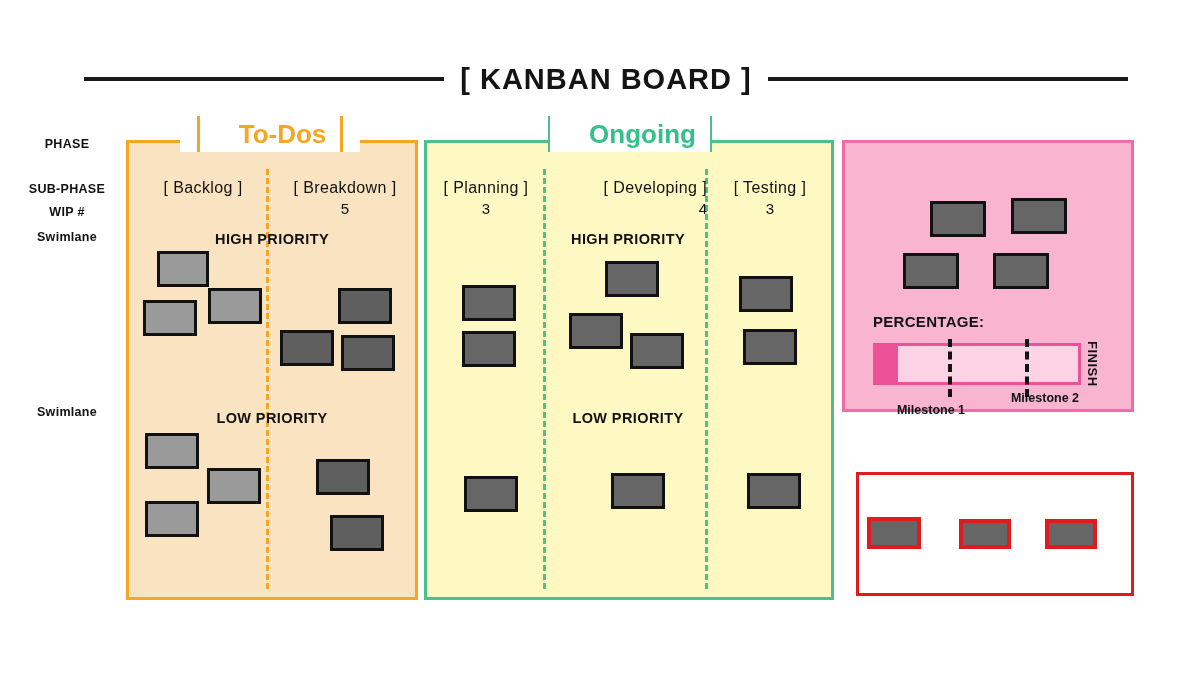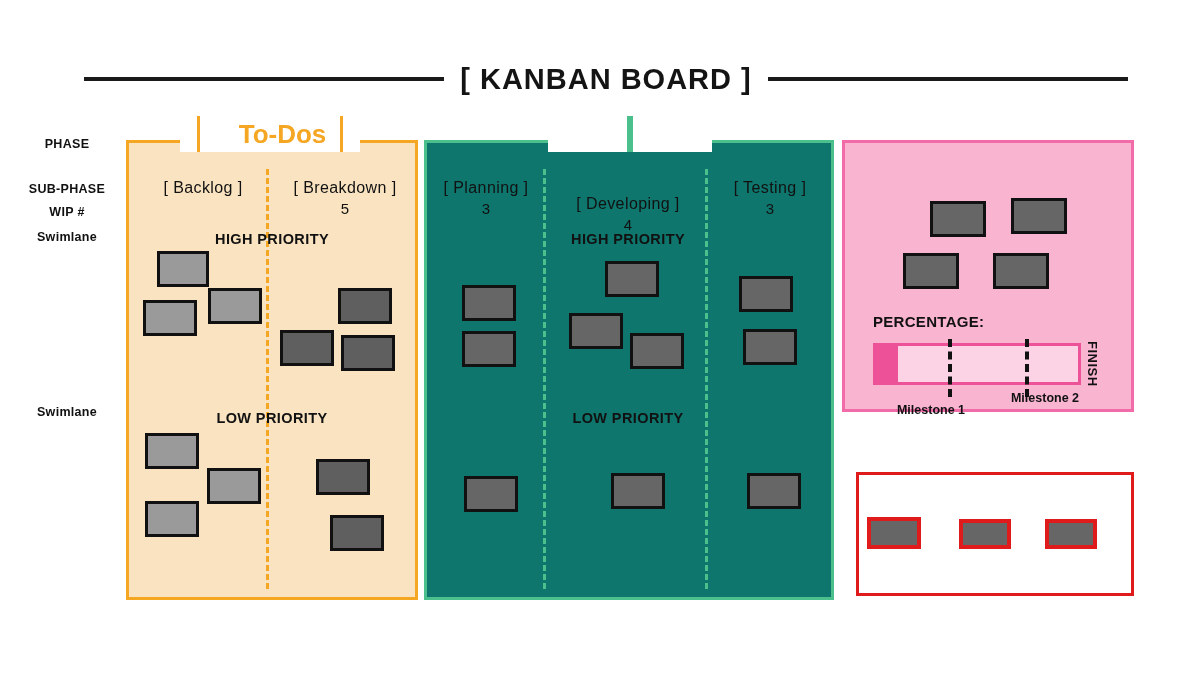--- a/index.html
+++ b/index.html
@@ -36,21 +36,21 @@
 
   
   #todos{left:126px;top:140px;width:292px;height:460px;
     background:#FAE3C0;border:3px solid #F5A623;}
   #todos-head{left:180px;top:116px;width:180px;height:36px;}
   #todos-head .tick{background:#F5A623;}
   #todos-head .head-label{color:#F5A623;}
 
   
   #ongoing{left:424px;top:140px;width:410px;height:460px;
-    background:#0f766e;border:3px solid #4BBF8C;}
+    background:#fef9c3;border:3px solid #4BBF8C;}
   #ongoing-head{left:548px;top:116px;width:164px;height:36px;}
   #ongoing-head .tick{background:#4BBF8C;}
   #ongoing-head .head-label{color:#35C08A;}
 
   
   #completed{left:842px;top:140px;width:292px;height:272px;
     background:#F9B4D0;border:3px solid #F06BA8;}
   #completed-head{left:898px;top:116px;width:180px;height:36px;}
   #completed-head .tick{background:#ED5197;}
   #completed-head .head-label{color:#ED5197;}
@@ -149,21 +149,21 @@
   </div>
 
   <div class="panel" id="ongoing">
     <div class="vsep green" style="left:116px;top:26px;height:420px;"></div>
     <div class="vsep green" style="left:278px;top:26px;height:420px;"></div>
 
     <div class="subphase" style="left:0px;top:36px;width:118px;">
       <div class="sp-name">[ Planning ]</div>
       <div class="sp-wip">3</div>
     </div>
-    <div class="subphase" style="left:122px;top:52px;width:158px;">
+    <div class="subphase" style="left:122px;top:36px;width:158px;text-align:right;">
       <div class="sp-name">[ Developing ]</div>
       <div class="sp-wip">4</div>
     </div>
     <div class="subphase" style="left:284px;top:36px;width:118px;">
       <div class="sp-name">[ Testing ]</div>
       <div class="sp-wip">3</div>
     </div>
 
     <div class="lane-label" style="left:122px;top:88px;width:158px;">HIGH PRIORITY</div>
     <div class="card mid" style="left:35px;top:142px;width:54px;height:36px;"></div>
@@ -175,20 +175,21 @@
     <div class="card mid" style="left:316px;top:186px;width:54px;height:36px;"></div>
 
     <div class="lane-label" style="left:122px;top:267px;width:158px;">LOW PRIORITY</div>
     <div class="card mid" style="left:37px;top:333px;width:54px;height:36px;"></div>
     <div class="card mid" style="left:184px;top:330px;width:54px;height:36px;"></div>
     <div class="card mid" style="left:320px;top:330px;width:54px;height:36px;"></div>
   </div>
 
   <div class="panel-head" id="ongoing-head">
     <div class="tick"></div>
+    <div class="head-label">Ongoing</div>
     <div class="tick"></div>
   </div>
 
   <div class="panel" id="completed">
     <div class="card mid" style="left:85px;top:58px;width:56px;height:36px;"></div>
     <div class="card mid" style="left:166px;top:55px;width:56px;height:36px;"></div>
     <div class="card mid" style="left:58px;top:110px;width:56px;height:36px;"></div>
     <div class="card mid" style="left:148px;top:110px;width:56px;height:36px;"></div>
 
     <div class="pct-label" style="left:28px;top:170px;">PERCENTAGE:</div>

